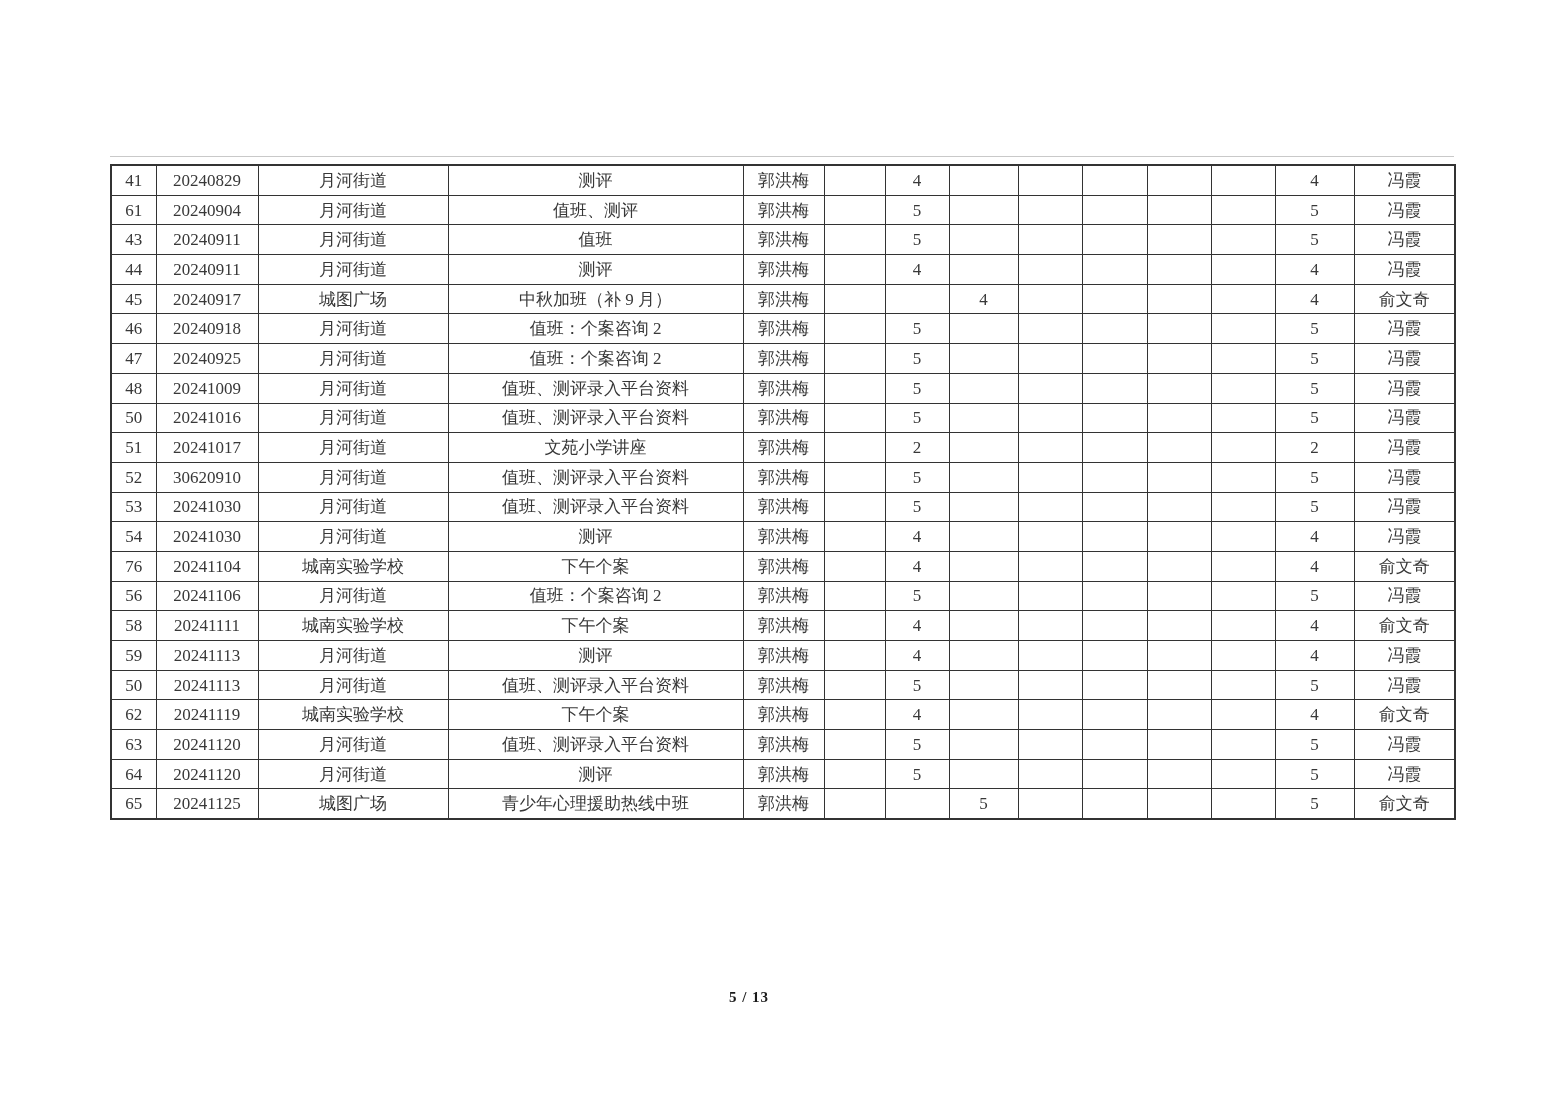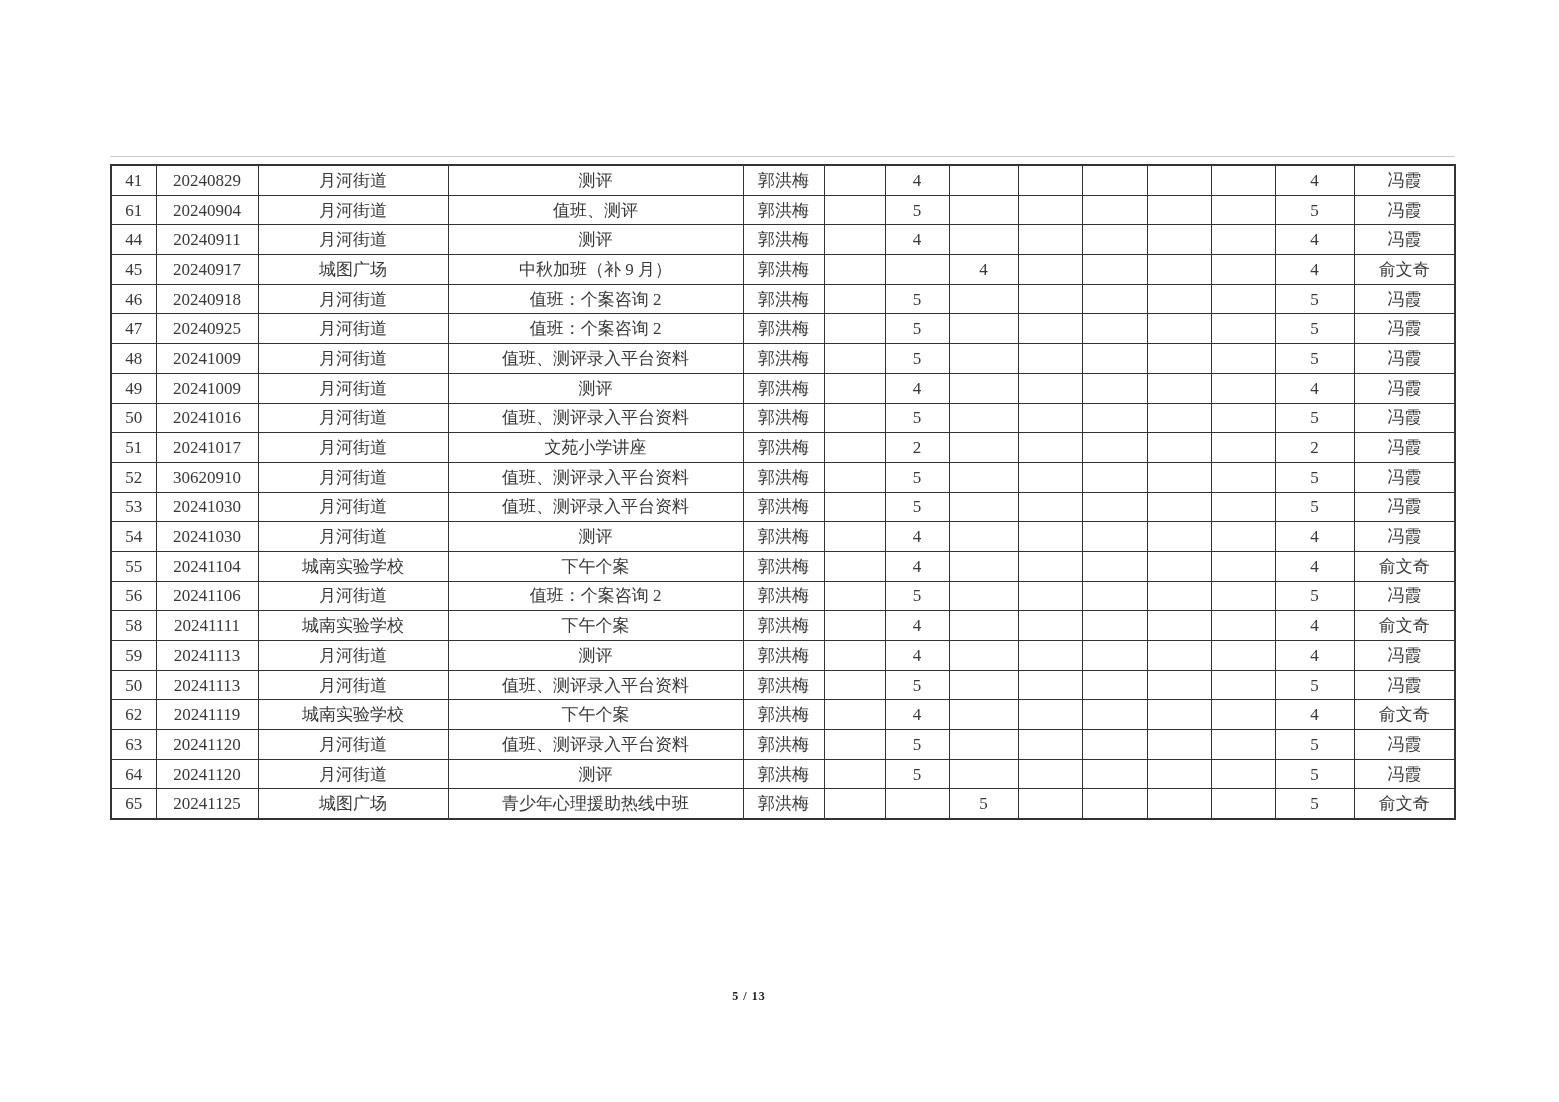--- a/index.html
+++ b/index.html
@@ -45,21 +45,21 @@
     color: #383838;
     white-space: nowrap;
     overflow: hidden;
   }
   .footer {
     position: absolute;
     left: 0;
     top: 989px;
     width: 100%;
     text-align: center;
-    font-size: 12px;
+    font-size: 15px;
     font-weight: bold;
     color: #1a1a1a;
     letter-spacing: 1px;
   }
 </style>
 </head>
 <body>
 
 <div class="page">
 
@@ -109,20 +109,36 @@
           <td>5</td>
           <td></td>
           <td></td>
           <td></td>
           <td></td>
           <td></td>
           <td>5</td>
           <td>冯霞</td>
         </tr>
         <tr>
+          <td>43</td>
+          <td>20240911</td>
+          <td>月河街道</td>
+          <td>值班</td>
+          <td>郭洪梅</td>
+          <td></td>
+          <td>5</td>
+          <td></td>
+          <td></td>
+          <td></td>
+          <td></td>
+          <td></td>
+          <td>5</td>
+          <td>冯霞</td>
+        </tr>
+        <tr>
           <td>44</td>
           <td>20240911</td>
           <td>月河街道</td>
           <td>测评</td>
           <td>郭洪梅</td>
           <td></td>
           <td>4</td>
           <td></td>
           <td></td>
           <td></td>
@@ -189,36 +205,20 @@
           <td>5</td>
           <td></td>
           <td></td>
           <td></td>
           <td></td>
           <td></td>
           <td>5</td>
           <td>冯霞</td>
         </tr>
         <tr>
-          <td>49</td>
-          <td>20241009</td>
-          <td>月河街道</td>
-          <td>测评</td>
-          <td>郭洪梅</td>
-          <td></td>
-          <td>4</td>
-          <td></td>
-          <td></td>
-          <td></td>
-          <td></td>
-          <td></td>
-          <td>4</td>
-          <td>冯霞</td>
-        </tr>
-        <tr>
           <td>50</td>
           <td>20241016</td>
           <td>月河街道</td>
           <td>值班、测评录入平台资料</td>
           <td>郭洪梅</td>
           <td></td>
           <td>5</td>
           <td></td>
           <td></td>
           <td></td>
@@ -285,21 +285,21 @@
           <td>4</td>
           <td></td>
           <td></td>
           <td></td>
           <td></td>
           <td></td>
           <td>4</td>
           <td>冯霞</td>
         </tr>
         <tr>
-          <td>55</td>
+          <td>76</td>
           <td>20241104</td>
           <td>城南实验学校</td>
           <td>下午个案</td>
           <td>郭洪梅</td>
           <td></td>
           <td>4</td>
           <td></td>
           <td></td>
           <td></td>
           <td></td>

